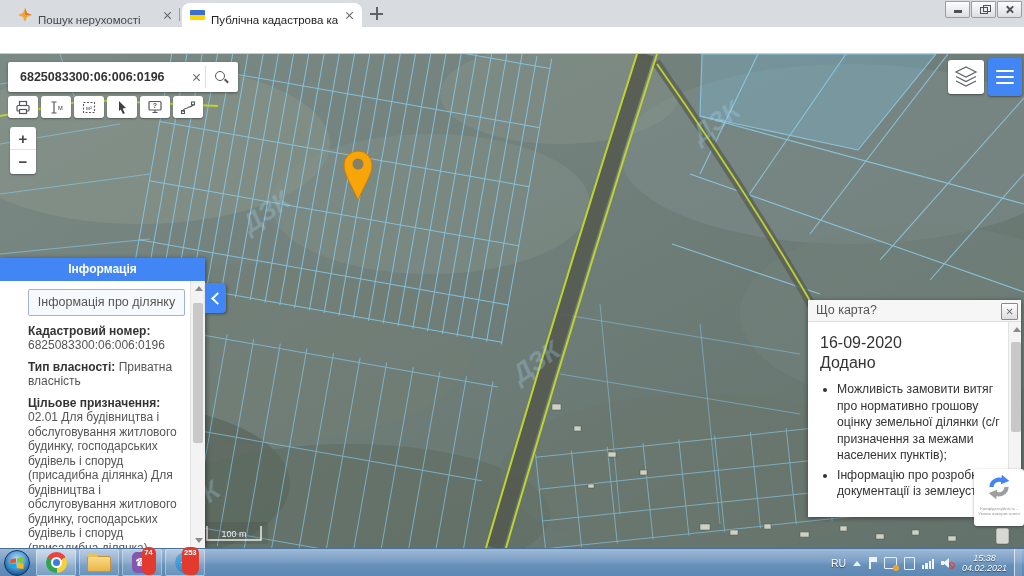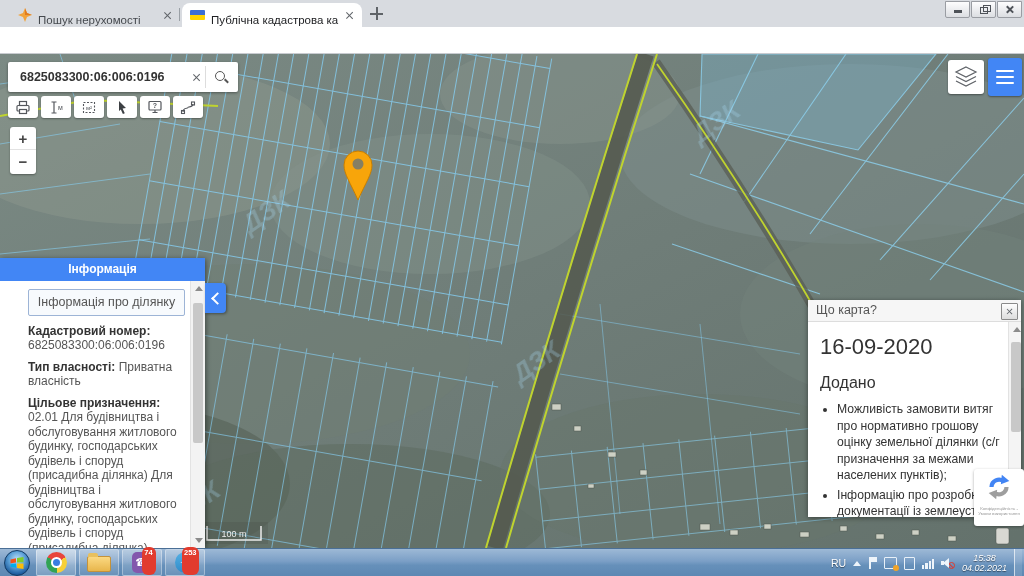--- a/index.html
+++ b/index.html
@@ -93,22 +93,22 @@
   .chev-left{width:7px;height:7px;border-left:2.2px solid #fff;border-bottom:2.2px solid #fff;transform:rotate(45deg);margin-left:3px;}
 
   
   #newspanel{left:808px;top:300px;width:213px;height:217px;background:#fff;box-shadow:0 1px 5px rgba(0,0,0,.45);overflow:hidden;}
   #newsheader{height:22px;background:#f6f6f6;border-bottom:1px solid #ddd;box-sizing:border-box;
     font-size:12.5px;color:#555;line-height:21px;padding-left:8px;}
   #newsclose{position:absolute;right:3px;top:3px;width:15px;height:15px;border:1px solid #8a8a8a;
     background:linear-gradient(#fefefe,#ddd);display:flex;align-items:center;justify-content:center;border-radius:1px;}
   #newsclose .x-ic{transform:scale(.8);}
   #newsbody{position:absolute;left:0;top:22px;right:13px;bottom:0;padding:10px 4px 0 12px;color:#333;}
-  #newsdate{font-size:22px;margin:2px 0 0 0;}
-  #newssub{font-size:16px;margin:14px 0 0 0;}
+  #newsdate{font-size:16px;margin:2px 0 0 0;}
+  #newssub{font-size:16px;margin:2px 0 0 0;}
   #newslist{margin:9px 0 0 0;padding-left:17px;}
   #newslist li{font-size:12.2px;line-height:16.5px;margin-bottom:3px;}
   #newsscroll{top:22px;width:13px;background:#f4f4f4;border-left:1px solid #e2e2e2;}
 
   
   #recaptcha{left:974px;top:469px;width:50px;height:57px;background:#fff;border-radius:3px;
     box-shadow:0 1px 3px rgba(0,0,0,.35);text-align:center;}
   #recaptcha .rctext{font-size:4.6px;line-height:5.4px;color:#9a9a9a;transform:scale(.95);}
 
   

